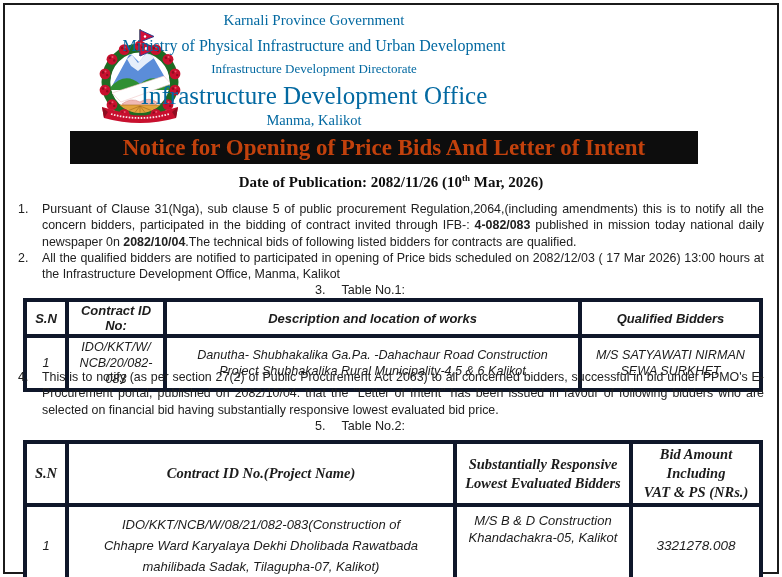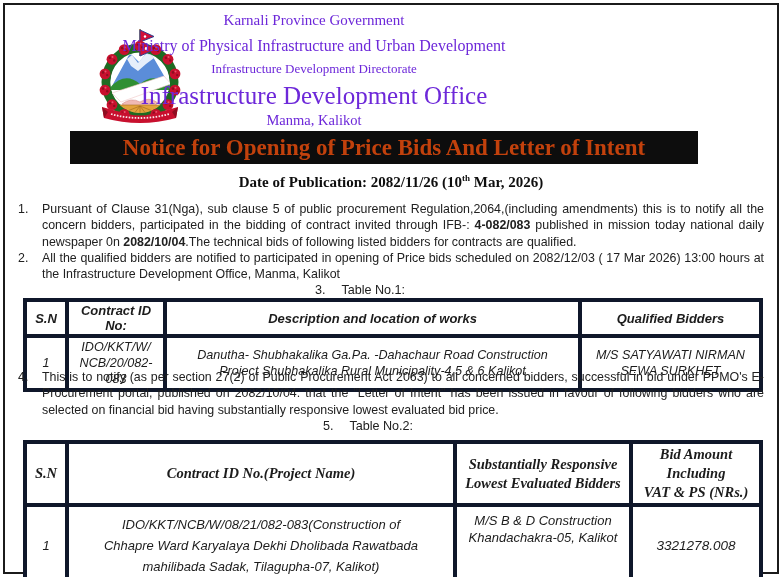--- a/index.html
+++ b/index.html
@@ -3,21 +3,21 @@
 <meta charset="utf-8">
 <style>
   html,body{margin:0;padding:0;}
   body{
     width:782px;height:577px;position:relative;background:#ffffff;
     font-family:"Liberation Sans",sans-serif;color:#1c1c1c;overflow:hidden;
   }
   .page-frame{position:absolute;inset:3px;border:2px solid #1b1b1b;pointer-events:none;}
   
   .hline{position:absolute;left:0;width:628px;text-align:center;
-         font-family:"Liberation Serif",serif;color:#6d28d9;white-space:nowrap;}
+         font-family:"Liberation Serif",serif;color:#0369a1;white-space:nowrap;}
   .h1{top:12px;font-size:15px;}
   .h2{top:37px;font-size:16px;}
   .h3{top:61px;font-size:13px;}
   .h4{top:82px;font-size:25px;}
   .h5{top:112px;font-size:14.5px;}
   .logo{position:absolute;left:94px;top:26px;width:92px;height:104px;}
   
   .banner{position:absolute;left:70px;top:131px;width:628px;height:33px;
           background:#0d0d0d;color:#c2410c;text-align:center;line-height:33px;
           font-family:"Liberation Serif",serif;font-weight:bold;font-size:23px;}
@@ -28,21 +28,21 @@
   .list-item{position:absolute;left:18px;width:746px;display:flex;
              font-size:12.4px;line-height:16.4px;color:#212121;}
   .list-item .num{width:24px;flex:none;}
   .list-item .itext{flex:1;text-align:justify;}
   .item1{top:201px;}
   .item2{top:250px;}
   .item4{top:369px;}
   .tbl-caption{position:absolute;left:0;width:720px;text-align:center;
                font-size:12.6px;color:#212121;}
   .cap3{top:283px;}
-  .cap5{top:419px;padding-left:8px;}
+  .cap5{top:419px;}
   .tbl-caption .cnum{margin-right:16px;}
   .bold{font-weight:bold;}
   
   table{border-collapse:collapse;table-layout:fixed;position:absolute;left:23px;width:736px;background:#fff;}
   td,th{border:4px solid #0f172a;padding:1px 4px;overflow:hidden;font-style:italic;}
   .t1{top:298px;}
   .t1 th{height:24px;font-family:"Liberation Sans",sans-serif;font-weight:bold;font-size:13px;text-align:center;}
   .t1 td{height:33px;font-size:12.6px;text-align:center;vertical-align:middle;line-height:16px;}
   .t2{top:440px;}
   .t2 th{height:46px;font-family:"Liberation Serif",serif;font-weight:bold;font-size:14.5px;text-align:center;line-height:19px;}

